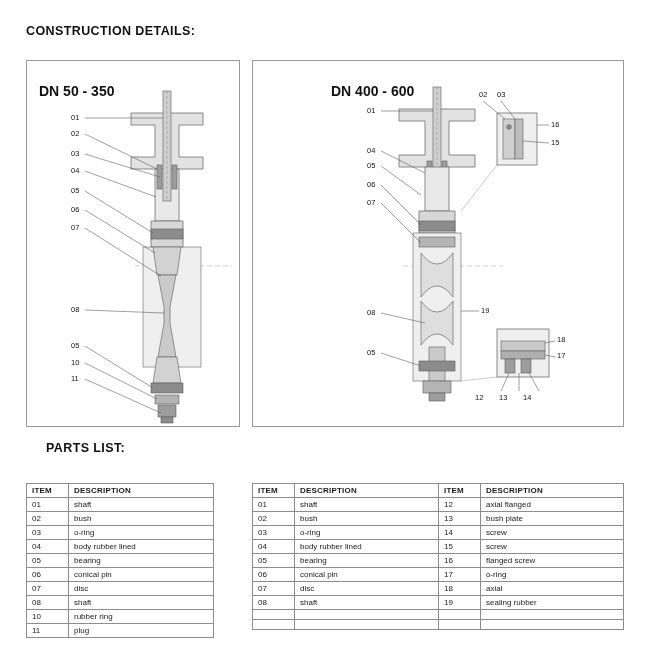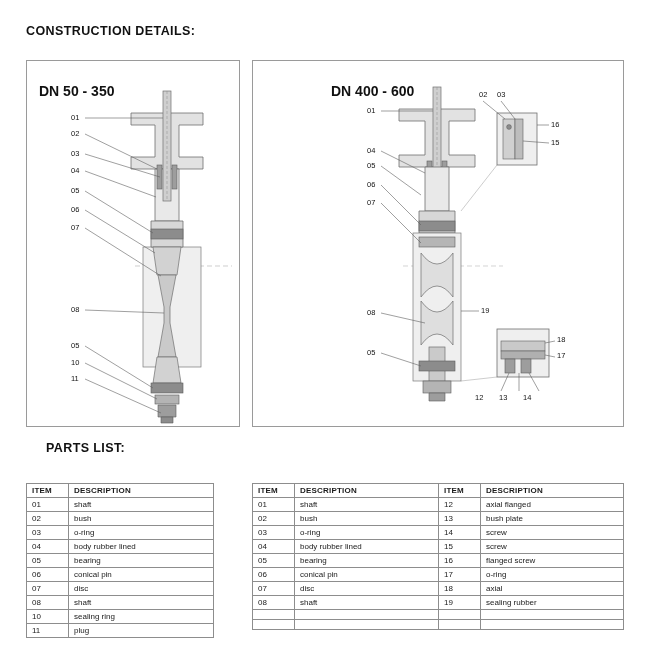--- a/index.html
+++ b/index.html
@@ -292,21 +292,21 @@
       <tr>
           <td class="col-item">07</td>
           <td>disc</td>
         </tr>
       <tr>
           <td class="col-item">08</td>
           <td>shaft</td>
         </tr>
       <tr>
           <td class="col-item">10</td>
-          <td>sealing ring</td>
+          <td>rubber ring</td>
         </tr>
       <tr>
           <td class="col-item">11</td>
           <td>plug</td>
         </tr>
     </tbody>
   </table>
 
   <table class="parts-table" id="table-right">
     <thead>

